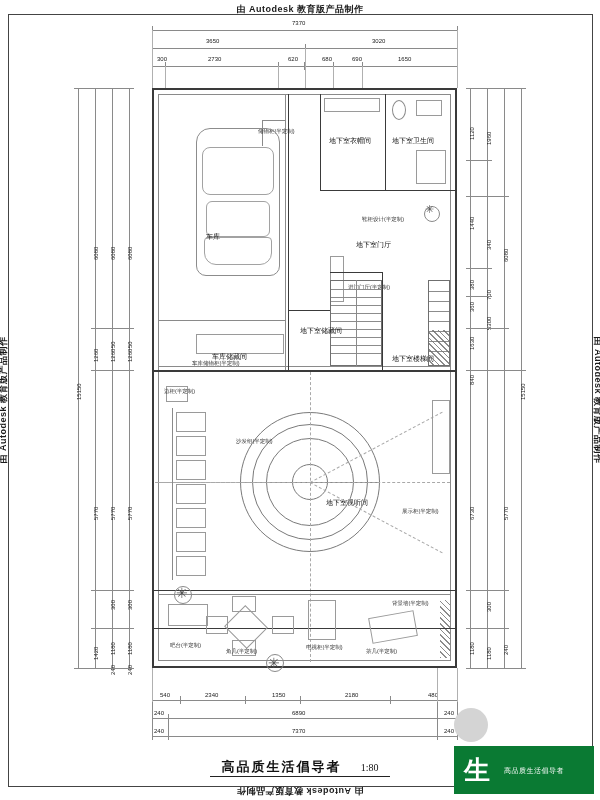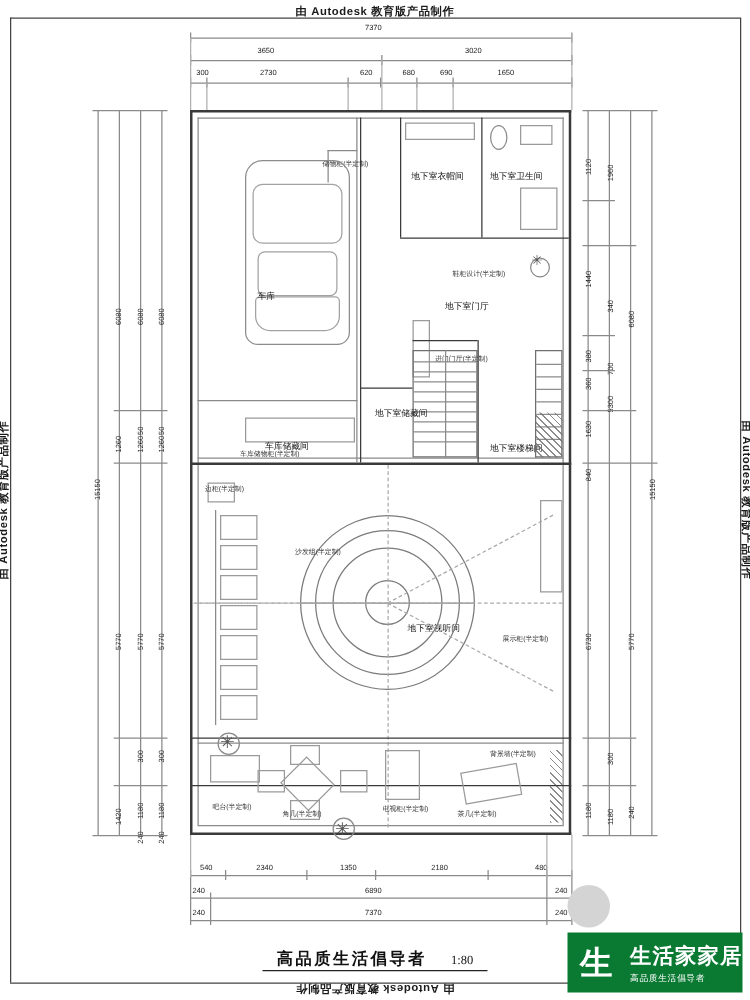--- a/index.html
+++ b/index.html
@@ -496,18 +496,17 @@
   </div>
   <div class="title-underline" style="left:210px; top:776px; width:180px;"></div>
 
   <div class="mw-circ"></div>
 
   <div class="logo">
     <div class="logo-mark">
       <span class="g">生</span>
     </div>
     <div class="logo-txt">
-      <span class="l1">生活家家居</span>
       <span class="l2">高品质生活倡导者</span>
     </div>
   </div>
 
 </div>
 
 </body></html>

